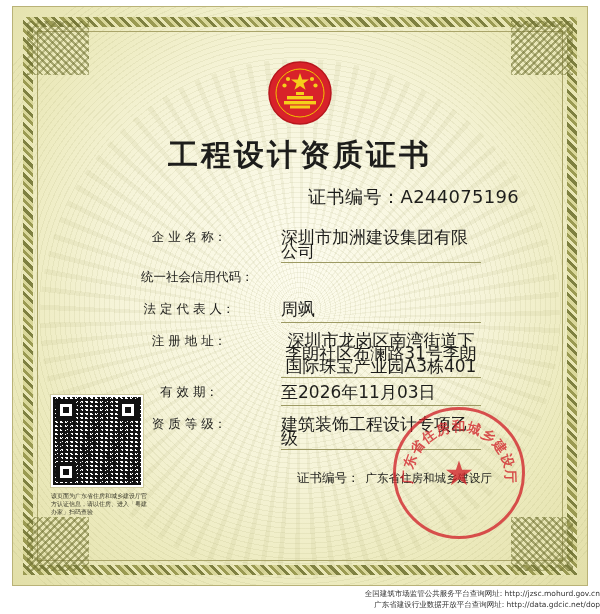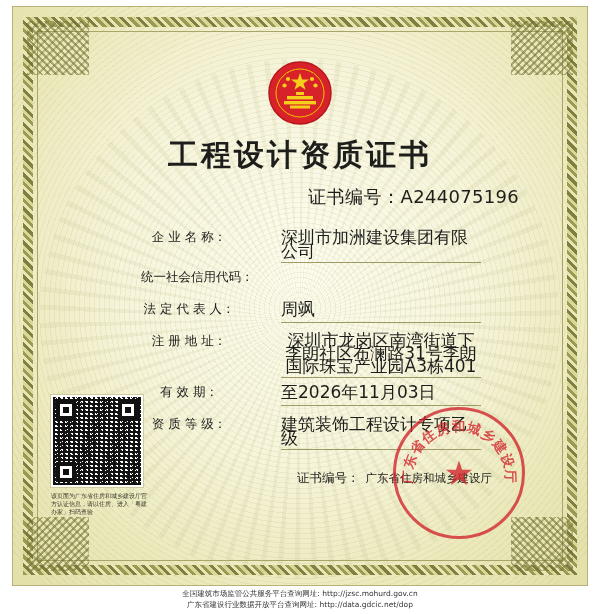--- a/index.html
+++ b/index.html
@@ -301,21 +301,21 @@
     font-weight: bold;
     letter-spacing: 1px;
   }
 
   
   .footer {
     position: absolute;
     left: 0;
     right: 0;
     bottom: 4px;
-    text-align: center;
+    text-align: right;
     font-size: 7.5px;
     line-height: 11px;
     color: #333;
     font-family: "DejaVu Sans", sans-serif;
   }
 </style>
 </head>
 <body>
 
 <div class="page">

